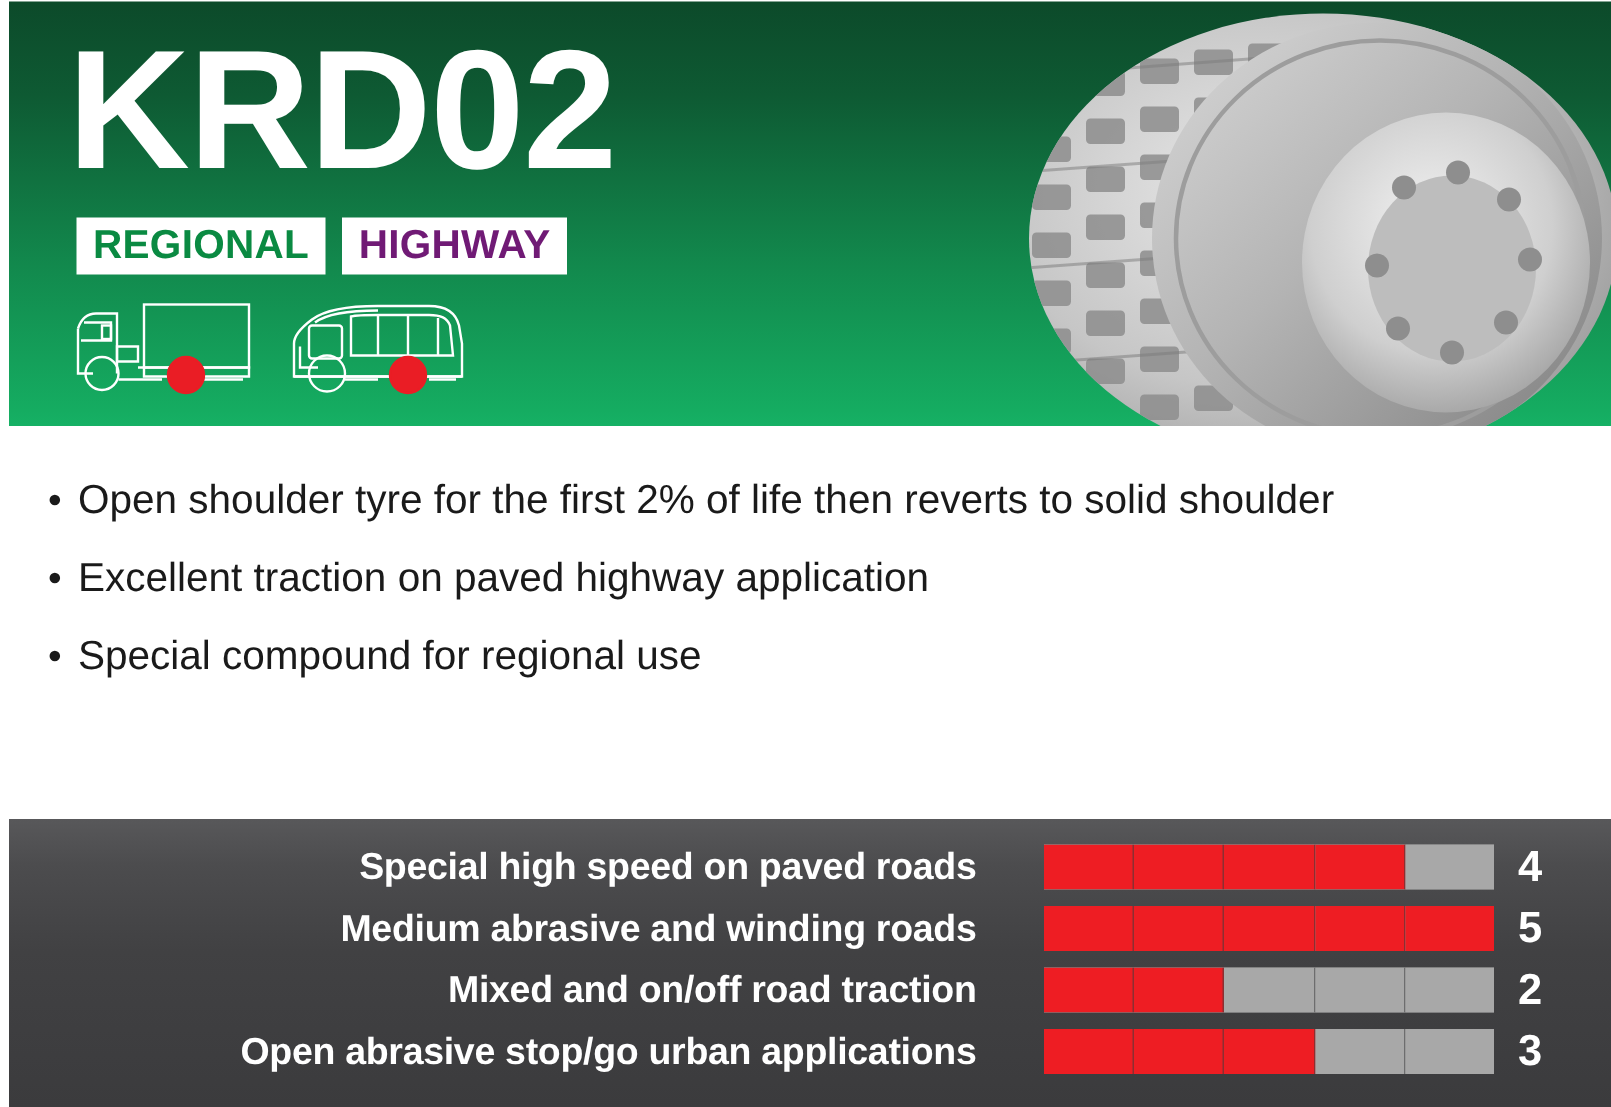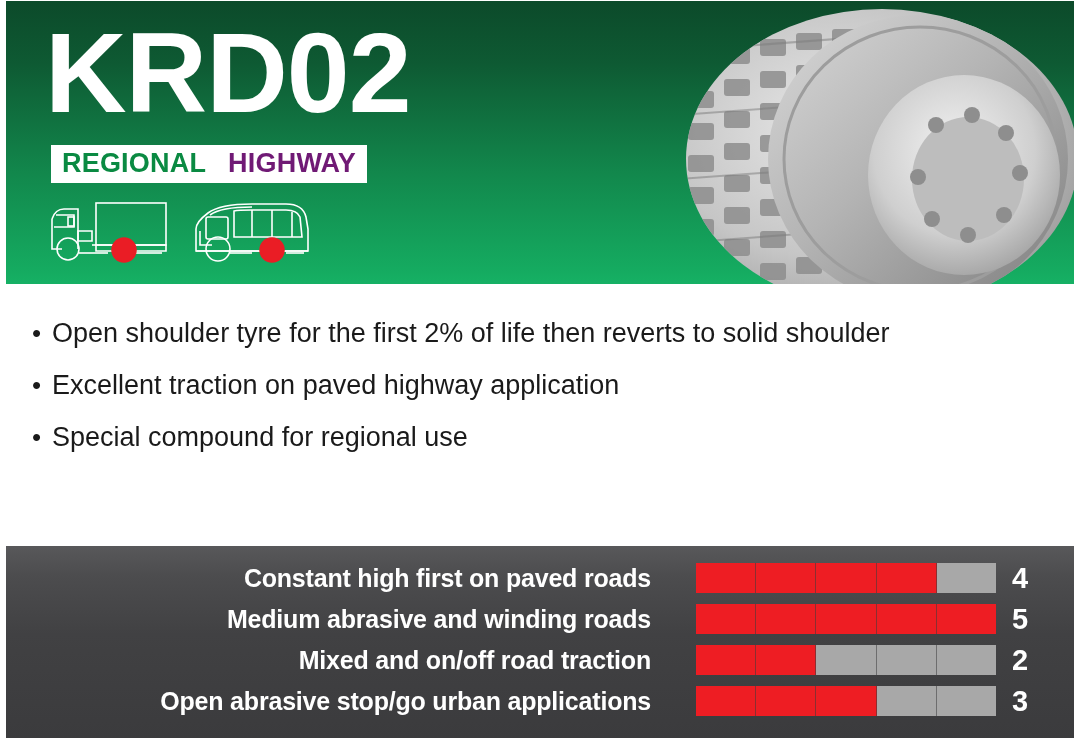--- a/index.html
+++ b/index.html
@@ -42,20 +42,21 @@
     color:#ffffff;
     line-height:1.0;
     font-family:"Liberation Sans", sans-serif;
     z-index:3;
   }
 
   .badges {
     position:absolute;
     left:45px; top:144px;
     display:flex;
+    gap:11px;
     z-index:3;
   }
   .badge {
     background:#ffffff;
     padding:5px 11px 6px 11px;
     font-size:27px;
     font-weight:bold;
     letter-spacing:0.2px;
     line-height:1.0;
     font-family:"Liberation Sans", sans-serif;
@@ -329,21 +330,21 @@
     </div>
     <div class="feature-item">
       <span class="bullet">•</span>
       <span class="feature-text">Special compound for regional use</span>
     </div>
   </div>
 
   <div class="ratings">
 
     <div class="rating-row">
-      <div class="rating-label">Constant high first on paved roads</div>
+      <div class="rating-label">Special high speed on paved roads</div>
       <div class="rating-bar">
         <span class="bar-seg filled"></span>
         <span class="bar-seg filled"></span>
         <span class="bar-seg filled"></span>
         <span class="bar-seg filled"></span>
         <span class="bar-seg"></span>
       </div>
       <div class="rating-value">4</div>
     </div>
 

